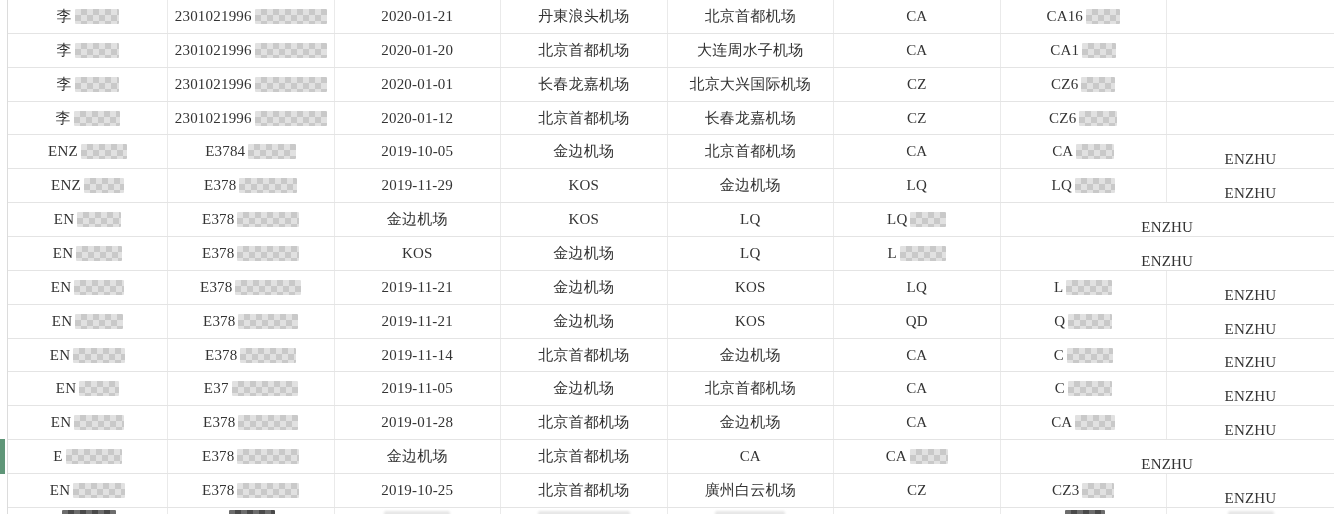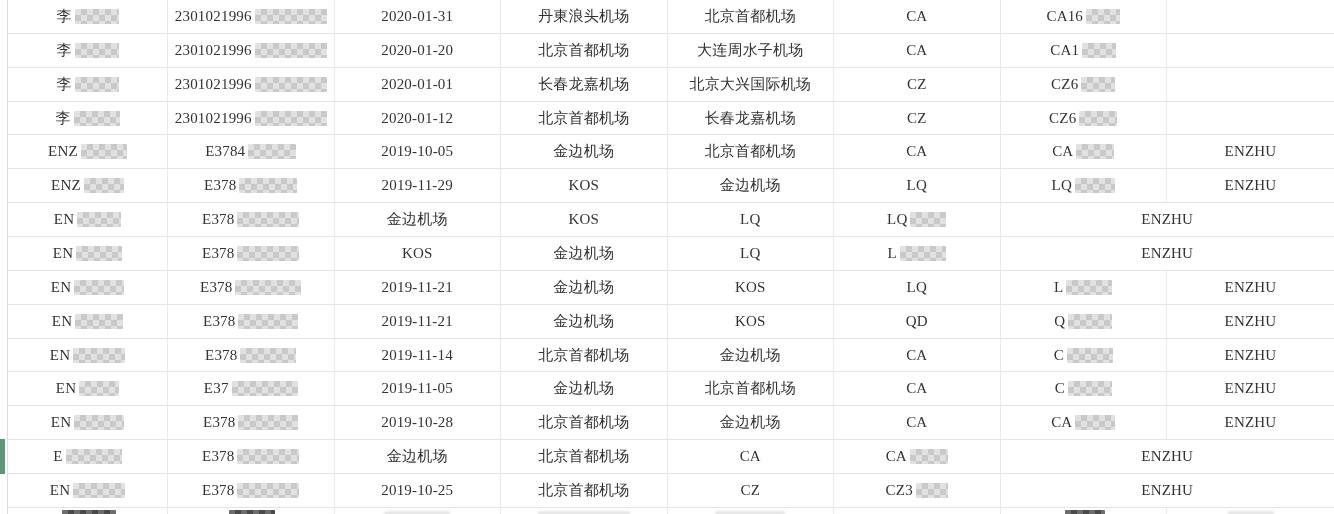--- a/index.html
+++ b/index.html
@@ -16,21 +16,21 @@
     border-bottom:1px solid #e4e4e4;position:relative;background:#fff;
   }
   .cell{
     box-sizing:border-box;border-right:1px solid #eaeaea;
     display:flex;align-items:center;justify-content:center;
     font-size:15px;color:#333;white-space:nowrap;overflow:hidden;
     letter-spacing:.2px;
   }
   .col0{width:160px;}
   .col1,.col2,.col3,.col4,.col5,.col6{width:166.5px;}
-  .col7{flex:1;border-right:none;}
+  .col7{flex:1;border-right:none;align-items:flex-end;}
   .censor{
     display:inline-block;height:15px;margin-left:3px;border-radius:1px;
     background:repeating-conic-gradient(#c9c9c9 0% 25%, #e1e1e1 0% 50%) 0 0/12px 12px;
     filter:blur(.6px);
   }
   .censor.dark{
     background:repeating-conic-gradient(#4a4a4a 0% 25%, #6d6d6d 0% 50%) 0 0/12px 12px;
   }
   .hint{
     display:inline-block;height:11px;margin-top:3px;border-radius:2px;
@@ -51,21 +51,21 @@
     <div class="row">
       <div class="cell col0">
         <span>李</span>
         <span class="censor" style="width: 44px;"></span>
       </div>
       <div class="cell col1">
         <span>2301021996</span>
         <span class="censor" style="width: 72px;"></span>
       </div>
       <div class="cell col2">
-        <span>2020-01-31</span>
+        <span>2020-01-21</span>
       </div>
       <div class="cell col3">
         <span>丹東浪头机场</span>
       </div>
       <div class="cell col4">
         <span>北京首都机场</span>
       </div>
       <div class="cell col5">
         <span>CA</span>
       </div>
@@ -393,21 +393,21 @@
     <div class="row">
       <div class="cell col0">
         <span>EN</span>
         <span class="censor" style="width: 50px;"></span>
       </div>
       <div class="cell col1">
         <span>E378</span>
         <span class="censor" style="width: 60px;"></span>
       </div>
       <div class="cell col2">
-        <span>2019-10-28</span>
+        <span>2019-01-28</span>
       </div>
       <div class="cell col3">
         <span>北京首都机场</span>
       </div>
       <div class="cell col4">
         <span>金边机场</span>
       </div>
       <div class="cell col5">
         <span>CA</span>
       </div>
@@ -453,20 +453,23 @@
       </div>
       <div class="cell col1">
         <span>E378</span>
         <span class="censor" style="width: 62px;"></span>
       </div>
       <div class="cell col2">
         <span>2019-10-25</span>
       </div>
       <div class="cell col3">
         <span>北京首都机场</span>
+      </div>
+      <div class="cell col4">
+        <span>廣州白云机场</span>
       </div>
       <div class="cell col5">
         <span>CZ</span>
       </div>
       <div class="cell col6">
         <span>CZ3</span>
         <span class="censor" style="width: 32px;"></span>
       </div>
       <div class="cell col7">
         <span>ENZHU</span>

